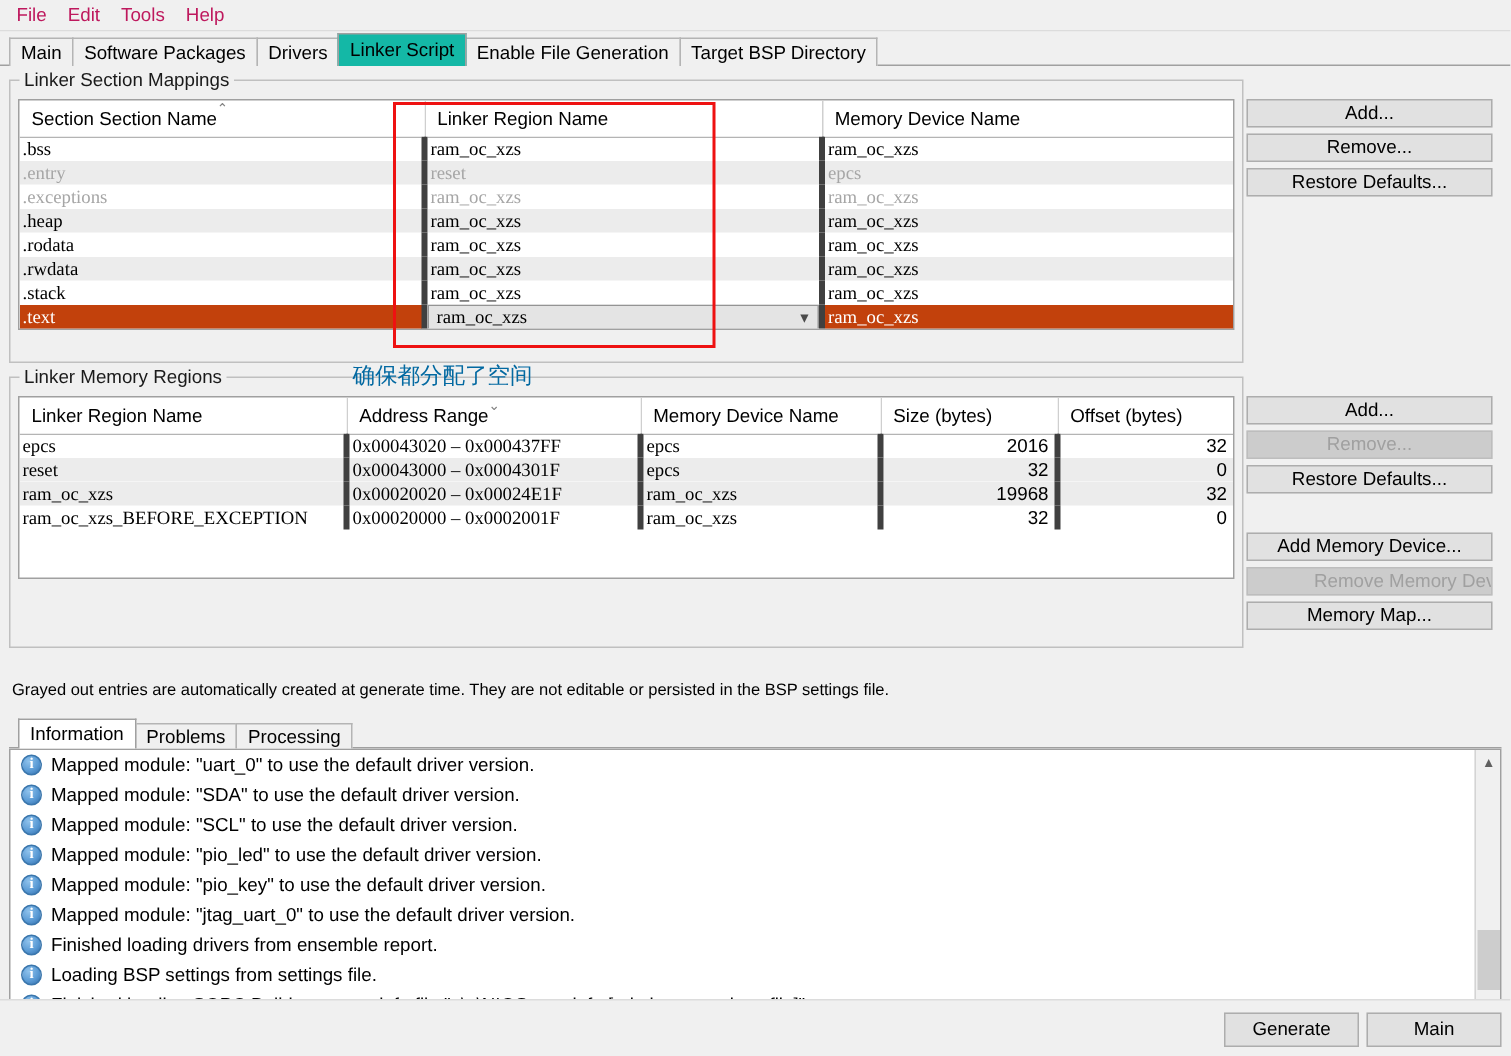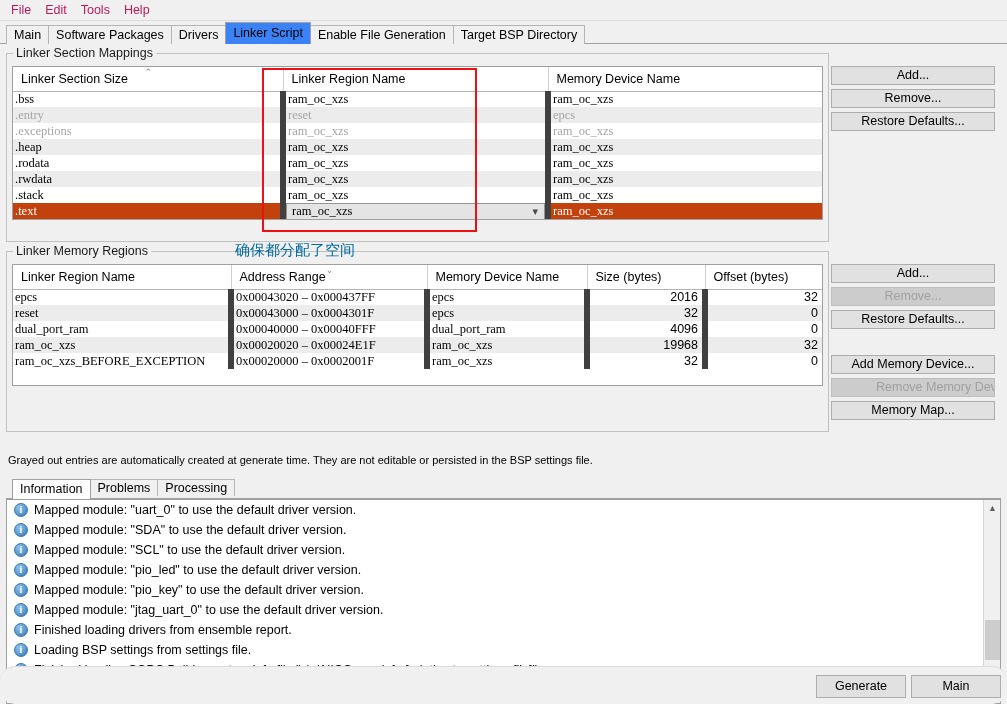--- a/index.html
+++ b/index.html
@@ -49,21 +49,21 @@
     font-size: 12.5px;
     background: #f0f0f0;
     border: 1px solid #b4b4b4;
     border-bottom: none;
     margin-right: -1px;
     color: #000;
     cursor: default;
     z-index: 1;
   }
   .tab.active {
-    background: #3b82f6;
+    background: #14b8a6;
     height: 22px;
     line-height: 21px;
     z-index: 3;
     border-color: #a0a0a0;
   }
 
   
   .content {
     position: absolute;
     left: 0; top: 44px; right: 0; bottom: 0;
@@ -109,21 +109,21 @@
     color: #000;
     white-space: nowrap;
     overflow: hidden;
   }
   table.grid thead th:last-child { border-right: none; }
   table.grid tbody td {
     font-family: "Liberation Serif", serif;
     font-size: 12.5px;
     height: 16px;
     padding: 0 0 0 2px;
-    border-right: 6px solid #404040;
+    border-right: 4px solid #404040;
     white-space: nowrap;
     overflow: hidden;
     color: #000;
   }
   table.grid tbody td:last-child { border-right: none; }
   table.grid tbody tr.odd td { background: #ffffff; }
   table.grid tbody tr.even td { background: #ececec; }
   table.grid tbody tr.grayed td { color: #a6a6a6; }
   table.grid tbody tr.selected td { background: #c2410c; color: #ffffff; }
   table.grid tbody tr.selected td.editing {
@@ -185,21 +185,21 @@
   .note {
     position: absolute;
     font-size: 11px;
     color: #000;
   }
 
   
   .logtabs {
     position: absolute;
     height: 20px;
-    display: flex; align-items: flex-start;
+    display: flex; align-items: flex-end;
     padding-left: 6px;
   }
   .logtabs:after {
     content: ""; position: absolute; left: 0; right: 0; bottom: 0;
     height: 1px; background: #a0a0a0;
   }
   .logtab {
     height: 17px; line-height: 16px;
     padding: 0 7px;
     font-size: 12.5px;
@@ -255,21 +255,20 @@
     position: absolute; left: 1px; width: 15px;
     background: #cdcdcd;
   }
 
   
   .bottombar {
     position: absolute;
     left: 0; right: 0; bottom: 0; height: 38px;
     background: #f0f0f0;
     border-top: 1px solid #dcdcdc;
-    border-radius: 15px;
   }
   .bigbtn {
     position: absolute;
     width: 90px; height: 23px; line-height: 21px;
     text-align: center; font-size: 12.5px;
     background: #e1e1e1; border: 1px solid #adadad;
     cursor: default;
   }
 
   
@@ -319,21 +318,21 @@
       <table class="grid">
         <colgroup>
             <col style="width:270px">
             <col style="width:265px">
             <col>
           </colgroup>
         <thead>
           <tr>
             <th>
               <span class="sortasc">⌃</span>
-              <span>Linker Section Size</span>
+              <span>Section Section Name</span>
             </th>
             <th>
               <span>Linker Region Name</span>
             </th>
             <th>
               <span>Memory Device Name</span>
             </th>
           </tr>
         </thead>
         <tbody>
@@ -445,33 +444,20 @@
                 <span class="celladdr">0x00043000 – 0x0004301F</span>
               </td>
             <td>epcs</td>
             <td>
                 <span class="cellnum">32</span>
               </td>
             <td>
                 <span class="cellnum">0</span>
               </td>
           </tr>
-          <tr class="odd">
-            <td>dual_port_ram</td>
-            <td>
-                <span class="celladdr">0x00040000 – 0x00040FFF</span>
-              </td>
-            <td>dual_port_ram</td>
-            <td>
-                <span class="cellnum">4096</span>
-              </td>
-            <td>
-                <span class="cellnum">0</span>
-              </td>
-          </tr>
           <tr class="even">
             <td>ram_oc_xzs</td>
             <td>
                 <span class="celladdr">0x00020020 – 0x00024E1F</span>
               </td>
             <td>ram_oc_xzs</td>
             <td>
                 <span class="cellnum">19968</span>
               </td>
             <td>

